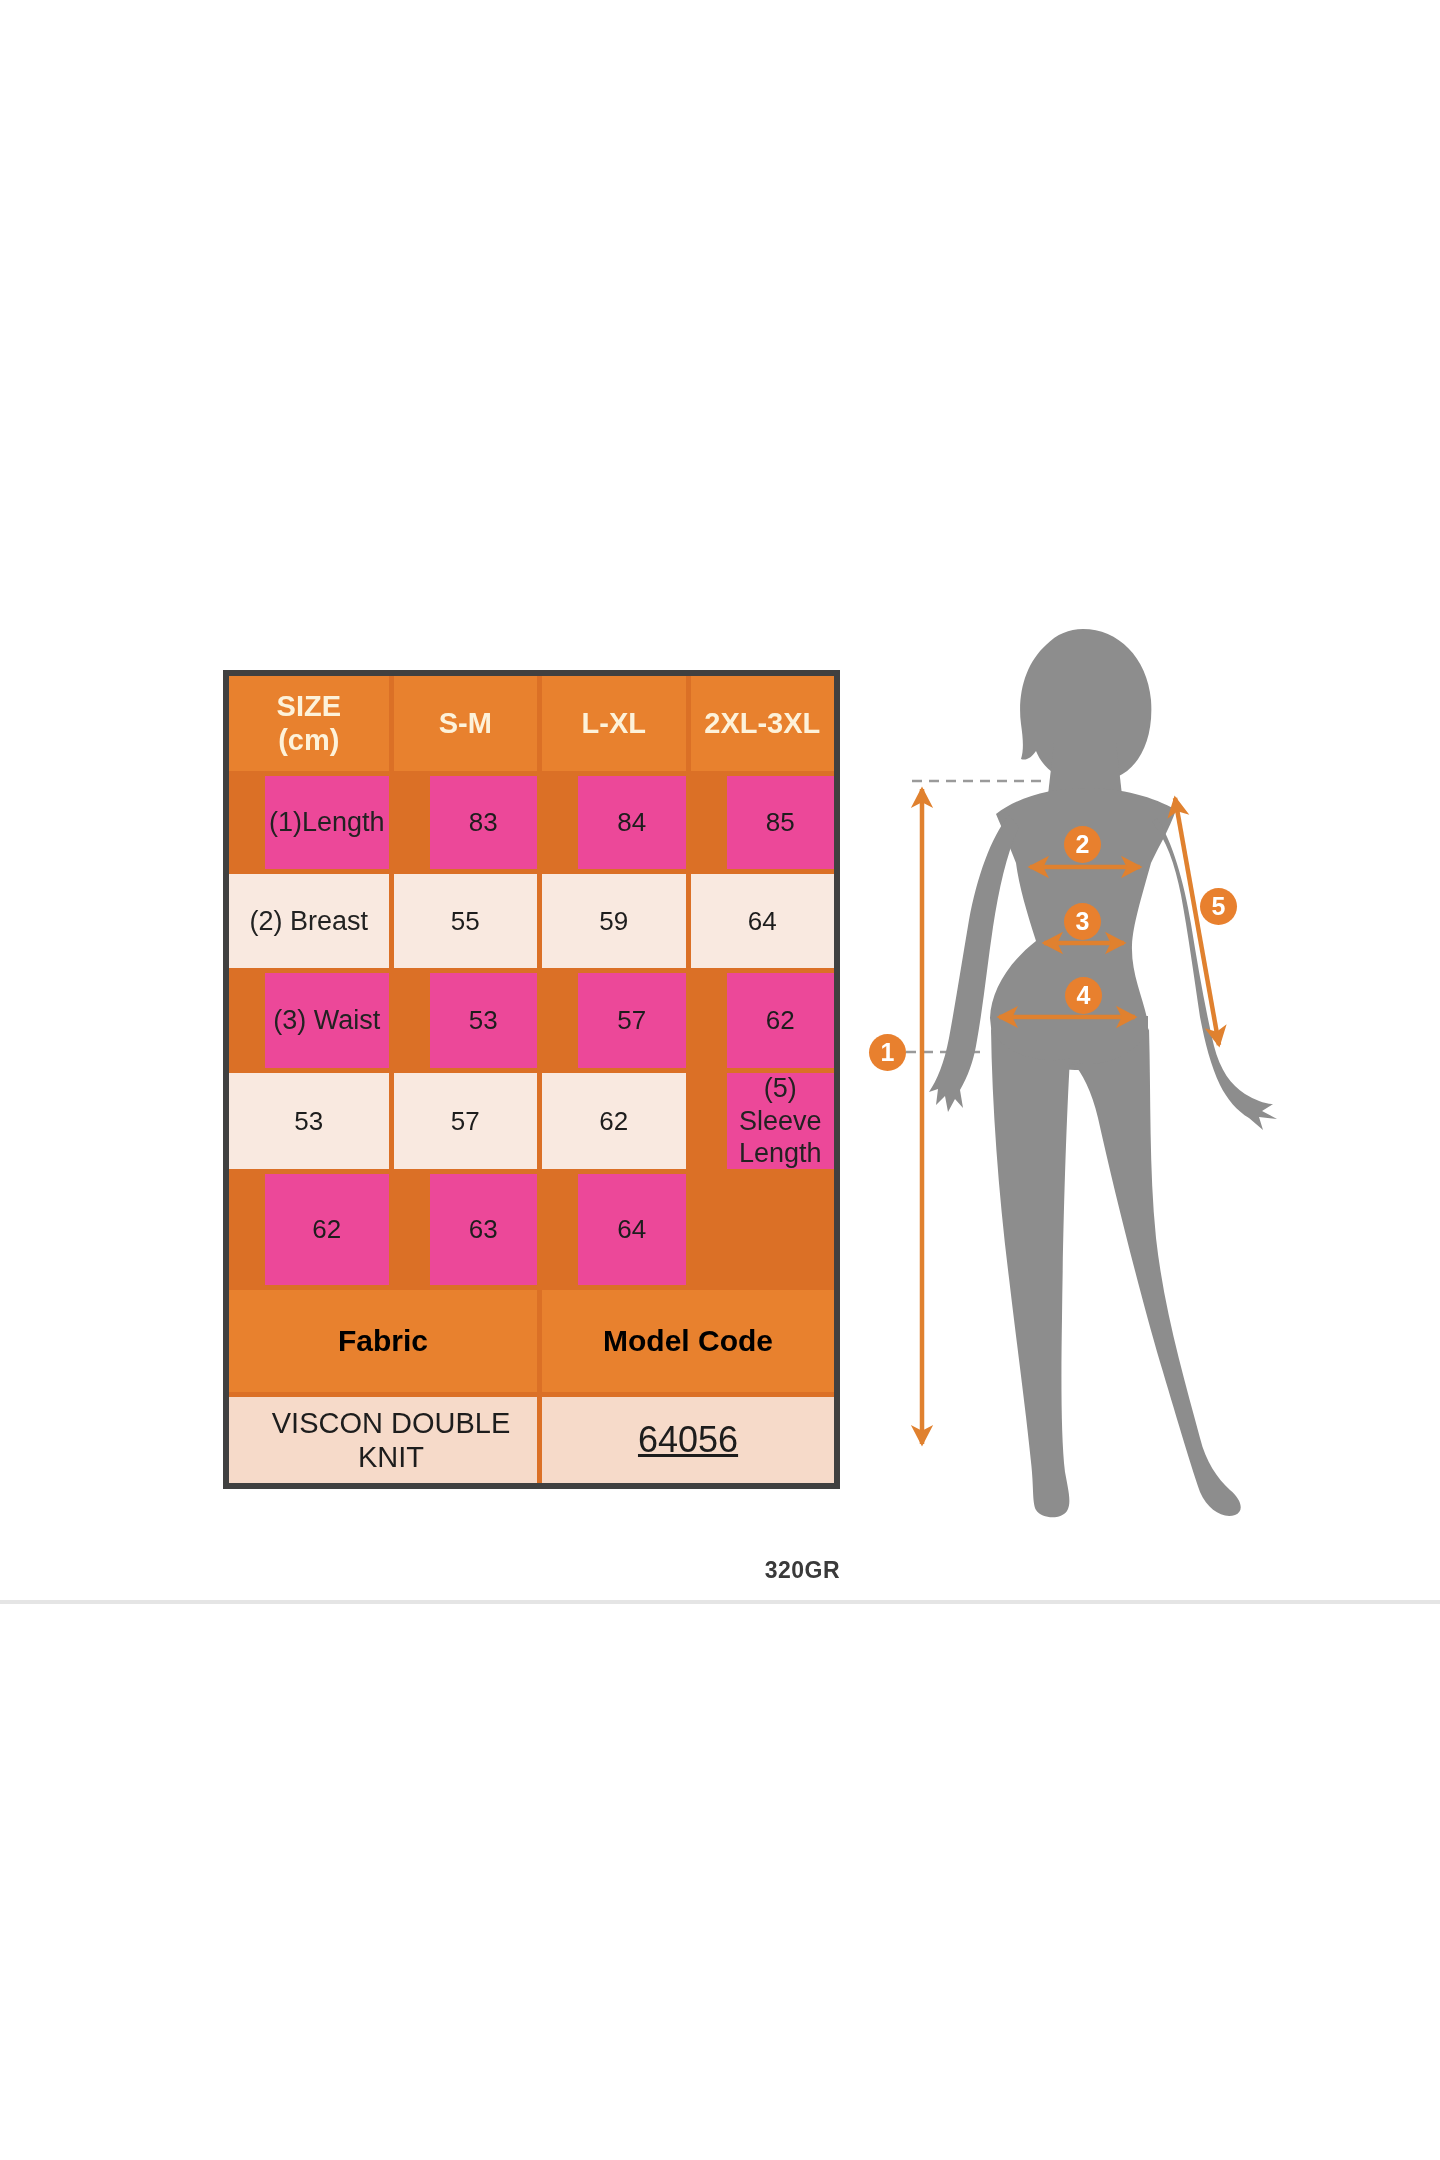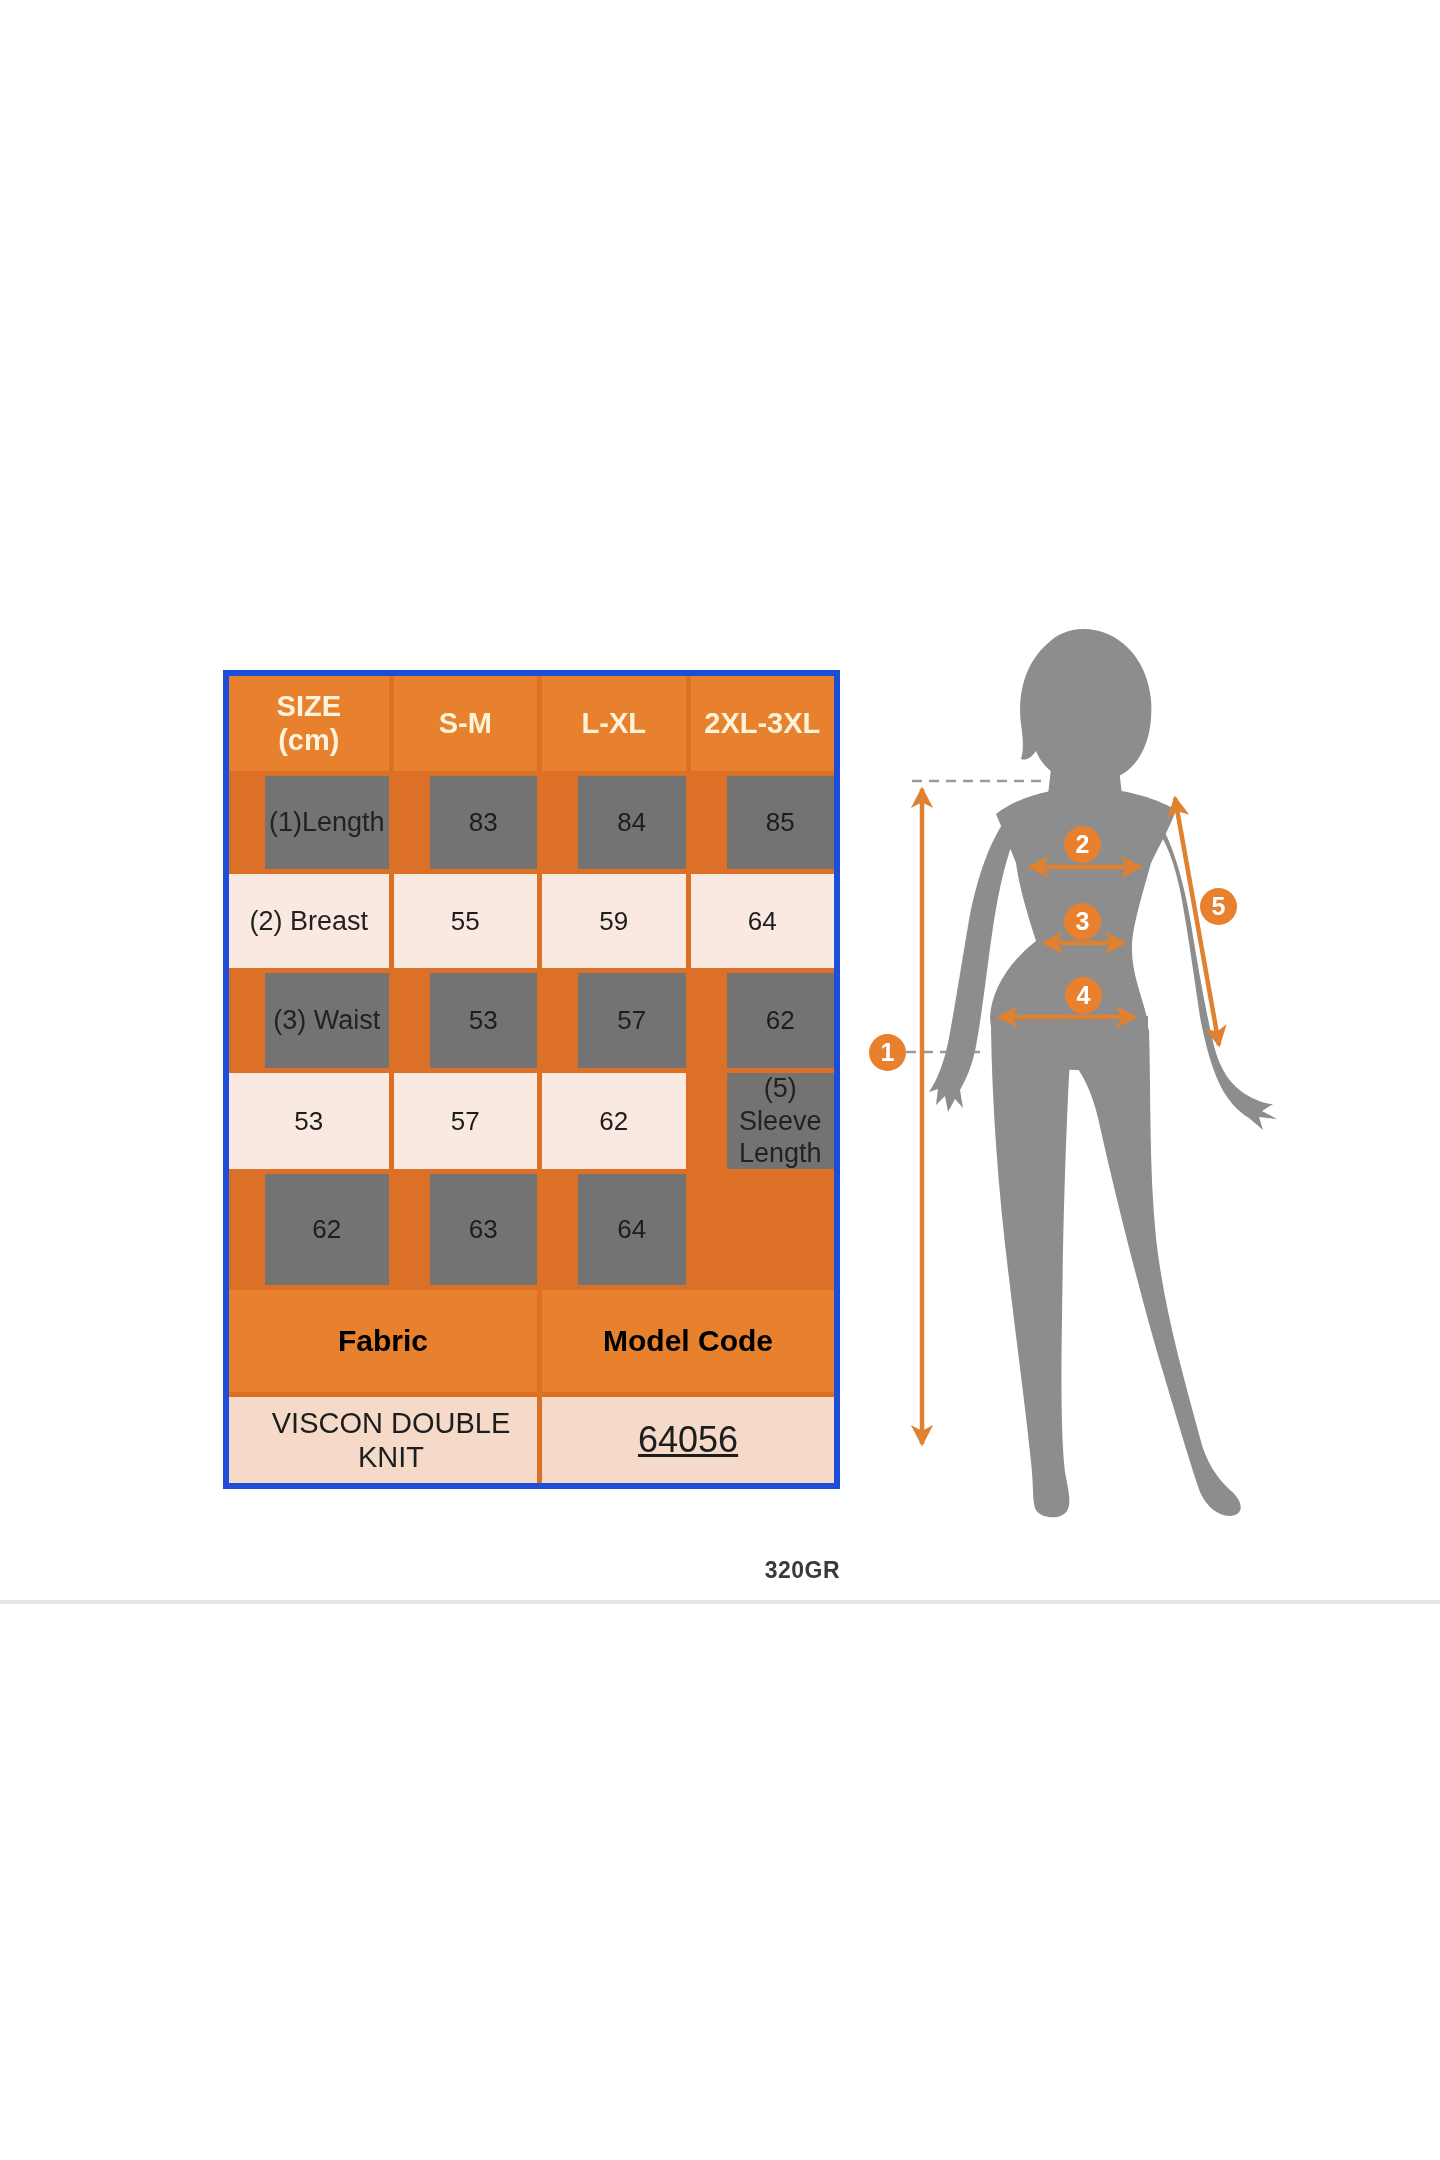--- a/index.html
+++ b/index.html
@@ -3,37 +3,37 @@
 <meta charset="utf-8">
 <style>
   html,body{margin:0;padding:0;}
   body{
     width:1440px;height:2160px;position:relative;background:#ffffff;
     font-family:"Liberation Sans", sans-serif;overflow:hidden;
   }
   
   .size-table{
     position:absolute;left:223px;top:670px;width:617px;height:819px;
-    box-sizing:border-box;border:6px solid #1d4ed8;background:#db7026;
+    box-sizing:border-box;border:6px solid #404040;background:#db7026;
     display:grid;
     grid-template-columns:repeat(4,1fr);
     grid-template-rows:95px 93px 94px 95px 96px 111px 102px 1fr;
     gap:5px;
   }
   .cell{
     display:flex;align-items:center;justify-content:center;text-align:center;
     box-sizing:border-box;padding:2px 4px;
   }
   .cell.hdr{
     background:#e8812e;color:#fdf2da;font-weight:bold;font-size:29px;
     line-height:1.15;white-space:pre-line;
   }
   .cell.lbl{font-size:27px;color:#222222;line-height:1.2;}
   .cell.num{font-size:26px;color:#1d1d1d;}
-  .cell.dark{background:#737373;margin-left:36px;}
+  .cell.dark{background:#ec4899;margin-left:36px;}
   .cell.light{background:#f9e9e0;}
   .cell.span2{grid-column:span 2;}
   .cell.fabhdr{
     background:#e8812e;color:#000000;font-weight:bold;font-size:30px;
   }
   .cell.fabval{background:#f6dac9;font-size:29px;color:#1d1d1d;line-height:1.18;padding-left:20px;}
   .cell.modelval{background:#f6dac9;font-size:36px;color:#1d1d1d;text-decoration:underline;}
   
   .weight-note{
     position:absolute;top:1557px;right:600px;

